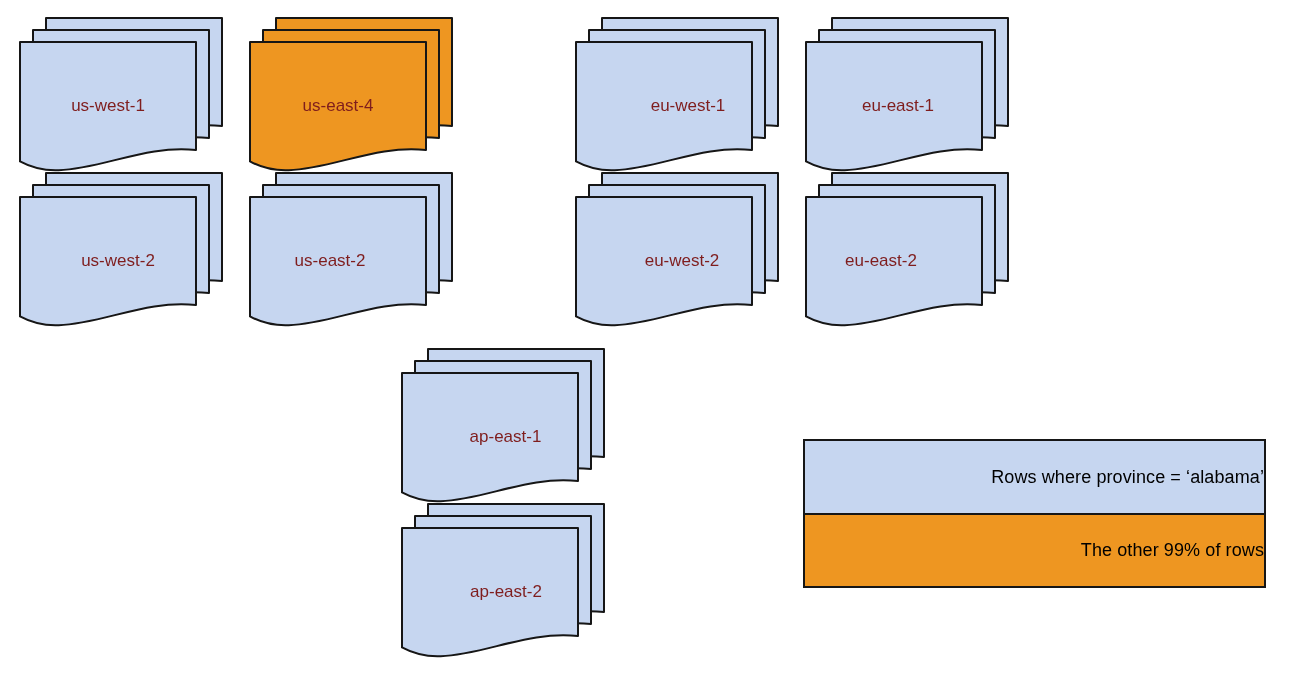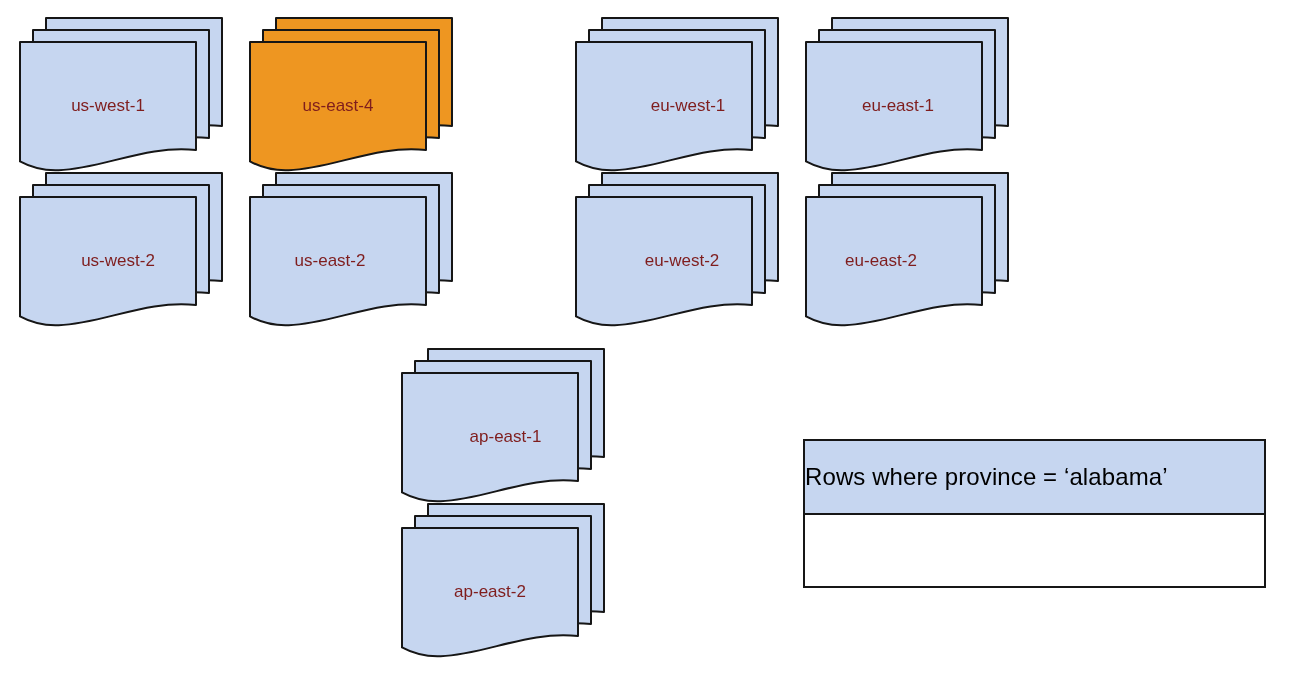--- a/index.html
+++ b/index.html
@@ -29,23 +29,23 @@
   .legend{
     position:absolute;
     box-sizing:border-box;
     border:2px solid #161616;
     background:#ffffff;
   }
   .legend-row{
     box-sizing:border-box;
     display:flex;
     align-items:center;
-    justify-content:flex-start;
+    justify-content:flex-end;
     font-family:"Liberation Sans", sans-serif;
-    font-size:24px;
+    font-size:18px;
     color:#000000;
     letter-spacing:0.1px;
   }
   .legend-row.top{border-bottom:2px solid #161616;}
 </style>
 </head>
 <body>
 
 <div id="canvas">
     <div class="stack" style="left: 18px; top: 16px; width: 206px; height: 158px;">
@@ -180,19 +180,22 @@
           <path d="M 0 0 L 176 0 L 176 108 C 126.72 102.5 82.72 126.7 38.72 128.24 C 22.880000000000003 128.9 10.559999999999999 125.16 0 119.44 Z" fill="#c6d6f0" stroke="#161616" stroke-width="2" stroke-linejoin="round"></path>
         </g>
         <g transform="translate(15,14)">
           <path d="M 0 0 L 176 0 L 176 108 C 126.72 102.5 82.72 126.7 38.72 128.24 C 22.880000000000003 128.9 10.559999999999999 125.16 0 119.44 Z" fill="#c6d6f0" stroke="#161616" stroke-width="2" stroke-linejoin="round"></path>
         </g>
         <g transform="translate(2,26)">
           <path d="M 0 0 L 176 0 L 176 108 C 126.72 102.5 82.72 126.7 38.72 128.24 C 22.880000000000003 128.9 10.559999999999999 125.16 0 119.44 Z" fill="#c6d6f0" stroke="#161616" stroke-width="2" stroke-linejoin="round"></path>
         </g>
       </svg>
     </div>
-    <div class="doc-label" style="left: 402px; top: 583px; width: 176px;">ap-east-2</div>
+    <div class="doc-label" style="left: 402px; top: 583px; width: 176px; padding-left: 16px;">ap-east-2</div>
     <div class="legend" style="left: 803px; top: 439px; width: 463px; height: 149px;">
       <div class="legend-row top" style="background: rgb(198, 214, 240); height: 74px;">
         <span>Rows where province = ‘alabama’</span>
       </div>
+      <div class="legend-row" style="background: rgb(238, 150, 33); height: 71px;">
+        <span>The other 99% of rows</span>
+      </div>
     </div>
   </div>
 
 </body></html>

